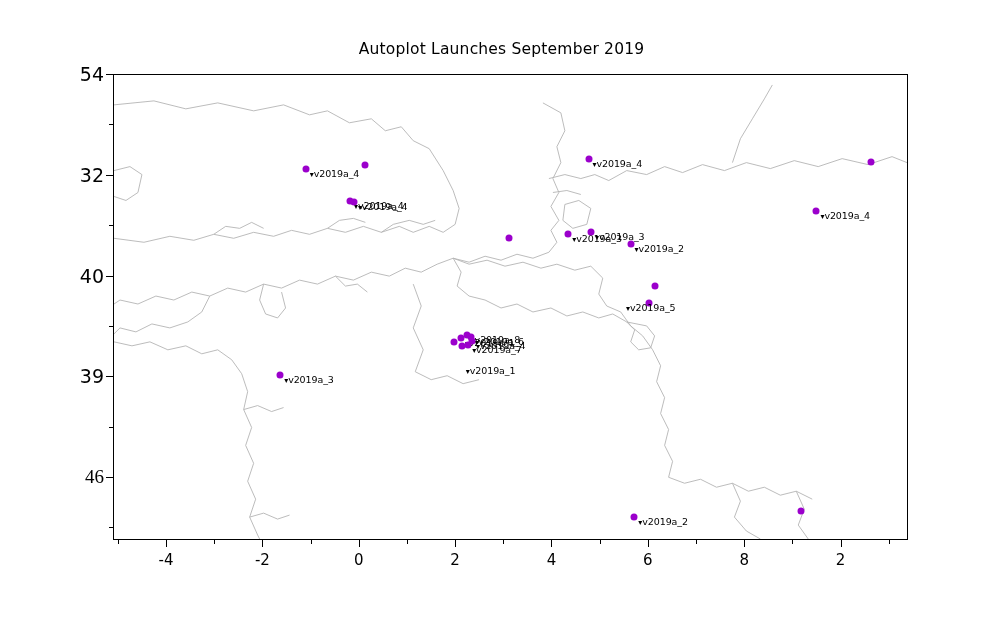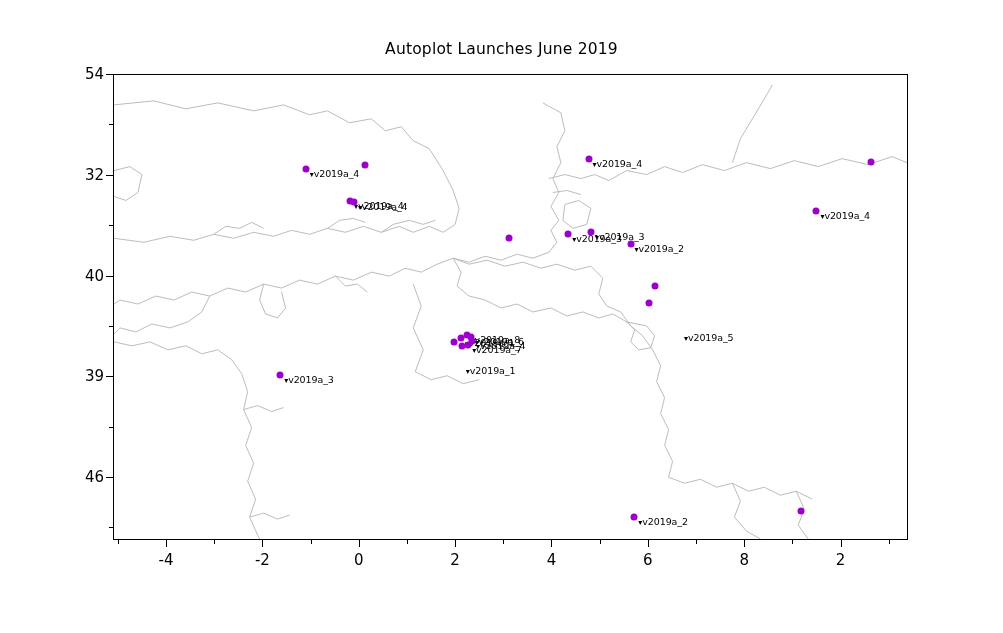--- a/index.html
+++ b/index.html
@@ -92,34 +92,34 @@
   .ticklabel-x {
     position: absolute;
     font-size: 15px;
     color: #000000;
     text-align: center;
     transform: translateX(-50%);
     top: 551px;
   }
   .ticklabel-y {
     position: absolute;
-    font-size: 15px;
+    font-size: 19px;
     color: #000000;
     text-align: right;
     transform: translateY(-50%);
     width: 42px;
     left: 62px;
   }
 </style>
 </head>
 <body>
 
 <div id="figure">
 
-  <div id="chart-title">Autoplot Launches June 2019</div>
+  <div id="chart-title">Autoplot Launches September 2019</div>
 
   <div id="plot-area">
     <svg id="map-layer" viewBox="0 0 795 466" preserveAspectRatio="none">
       <g fill="none" stroke="#b4b4b4" stroke-width="0.9">
 
         <path d="M0,30 L40,26 L72,34 L104,28 L140,36 L170,30 L196,40 L214,36
                  L236,48 L258,44 L272,56 L288,52 L300,66 L316,74 L330,96
                  L340,116 L346,134 L342,150 L330,158 L316,152 L300,158
                  L286,152 L268,158 L250,152 L232,158 L214,154 L196,160
                  L178,156 L160,162 L140,158 L120,164 L100,160 L80,166
@@ -210,21 +210,21 @@
         <div class="point-label" style="left: 706.491px; top: 140.022px;"><span class="caret">▾</span>v2019a_4</div>
         <div class="marker" style="left: 395.091px; top: 163.226px;"></div>
         <div class="marker" style="left: 454.355px; top: 158.692px;"></div>
         <div class="point-label" style="left: 458.355px; top: 162.692px;"><span class="caret">▾</span>v2019a_3</div>
         <div class="marker" style="left: 477px; top: 157.181px;"></div>
         <div class="point-label" style="left: 481px; top: 161.181px;"><span class="caret">▾</span>v2019a_3</div>
         <div class="marker" style="left: 516.509px; top: 168.768px;"></div>
         <div class="point-label" style="left: 520.509px; top: 172.768px;"><span class="caret">▾</span>v2019a_2</div>
         <div class="marker" style="left: 541.082px; top: 210.582px;"></div>
         <div class="marker" style="left: 535.3px; top: 227.71px;"></div>
-        <div class="point-label" style="left: 570px; top: 231.71px; margin-top: 30px;"><span class="caret">▾</span>v2019a_5</div>
+        <div class="point-label" style="left: 512px; top: 231.71px;"><span class="caret">▾</span>v2019a_5</div>
         <div class="marker" style="left: 339.682px; top: 267.005px;"></div>
         <div class="marker" style="left: 346.909px; top: 263.479px;"></div>
         <div class="point-label" style="left: 350.909px; top: 267.479px;"><span class="caret">▾</span>v2019a_1</div>
         <div class="marker" style="left: 352.691px; top: 260.456px;"></div>
         <div class="point-label" style="left: 356.691px; top: 264.456px;"><span class="caret">▾</span>v2019a_8</div>
         <div class="marker" style="left: 356.545px; top: 261.968px;"></div>
         <div class="point-label" style="left: 360.545px; top: 265.968px;"><span class="caret">▾</span>v2019a_6</div>
         <div class="marker" style="left: 357.991px; top: 265.998px;"></div>
         <div class="point-label" style="left: 361.991px; top: 269.998px;"><span class="caret">▾</span>v2019a_4</div>
         <div class="marker" style="left: 354.136px; top: 269.524px;"></div>
@@ -264,21 +264,21 @@
       <div class="ticklabel-x" style="left: 455.091px;">2</div>
       <div class="tick-x major" style="left: 551.455px; top: 540px;"></div>
       <div class="ticklabel-x" style="left: 551.455px;">4</div>
       <div class="tick-x major" style="left: 647.818px; top: 540px;"></div>
       <div class="ticklabel-x" style="left: 647.818px;">6</div>
       <div class="tick-x major" style="left: 744.182px; top: 540px;"></div>
       <div class="ticklabel-x" style="left: 744.182px;">8</div>
       <div class="tick-x major" style="left: 840.545px; top: 540px;"></div>
       <div class="ticklabel-x" style="left: 840.545px;">2</div>
       <div class="tick-y major" style="top: 477.027px; left: 106px;"></div>
-      <div class="ticklabel-y" style="top: 477.027px;">46</div>
+      <div class="ticklabel-y" style="top: 477.027px; font-family: Liberation Serif, serif;">46</div>
       <div class="tick-y major" style="top: 376.27px; left: 106px;"></div>
       <div class="ticklabel-y" style="top: 376.27px;">39</div>
       <div class="tick-y major" style="top: 275.514px; left: 106px;"></div>
       <div class="ticklabel-y" style="top: 275.514px;">40</div>
       <div class="tick-y major" style="top: 174.757px; left: 106px;"></div>
       <div class="ticklabel-y" style="top: 174.757px;">32</div>
       <div class="tick-y major" style="top: 74px; left: 106px;"></div>
       <div class="ticklabel-y" style="top: 74px;">54</div>
     </div>
 

